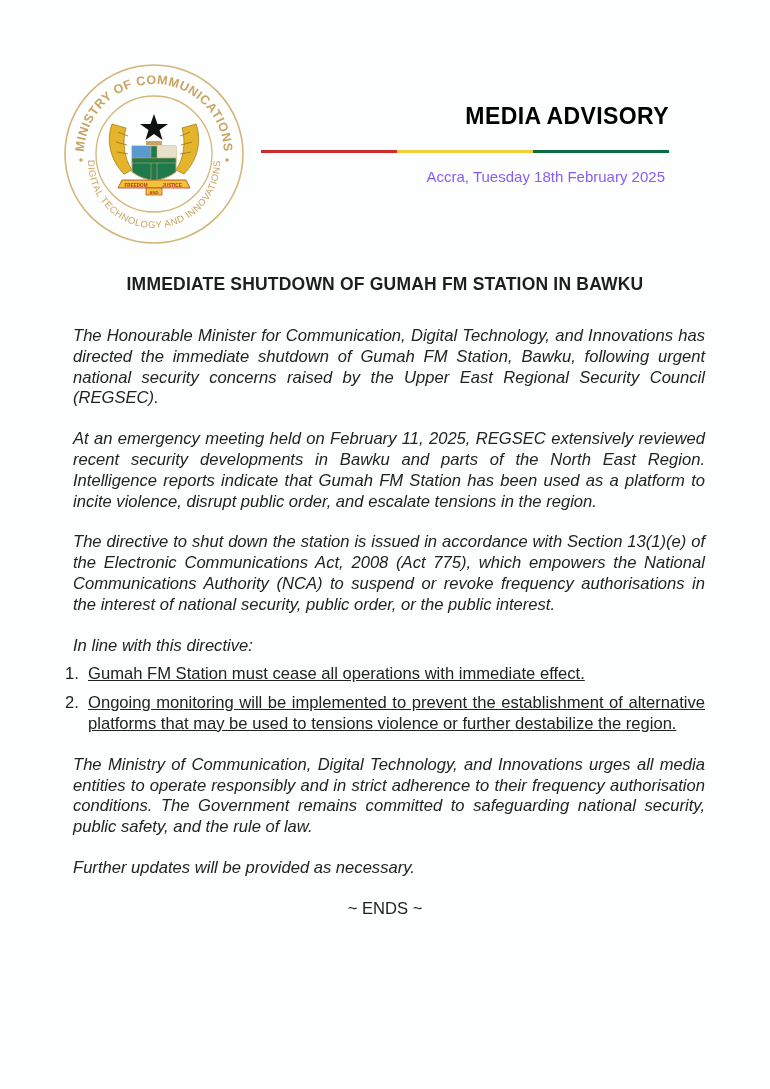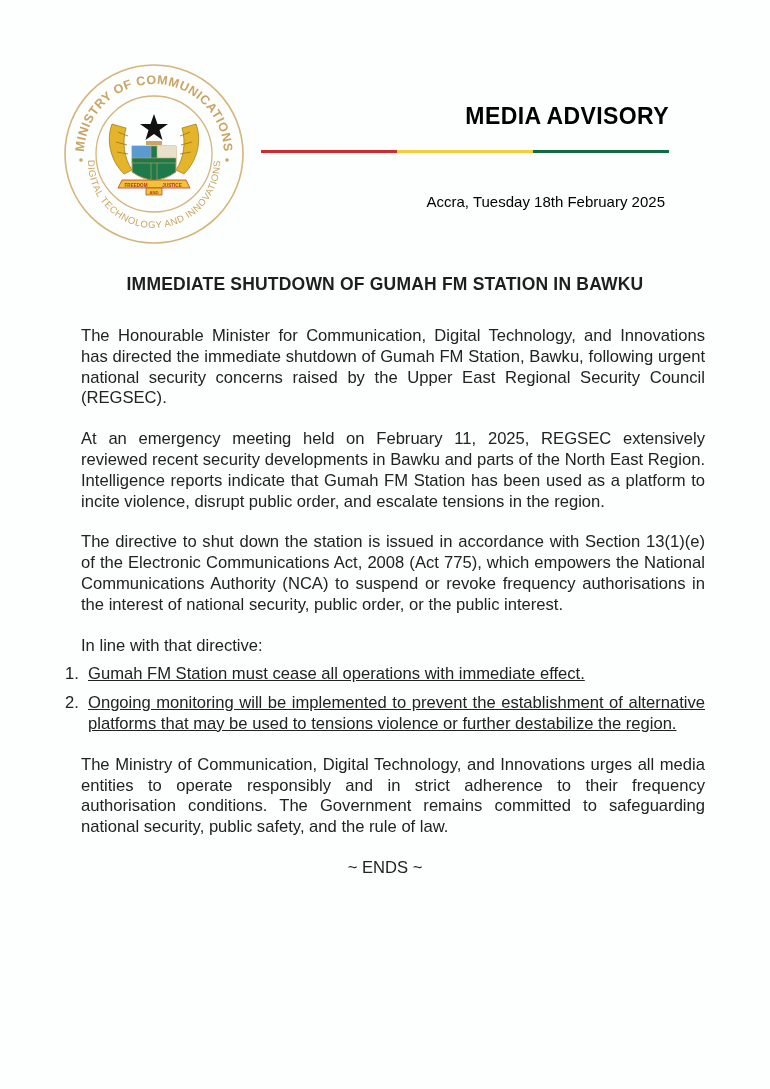--- a/index.html
+++ b/index.html
@@ -25,36 +25,36 @@
       position: absolute; right: 101px; top: 103px;
       font-size: 23px; font-weight: bold; letter-spacing: 0.4px;
       color: #000000;
     }
     .flag-bar {
       position: absolute; left: 261px; top: 150px;
       width: 408px; height: 3px; display: flex;
     }
     .flag-bar span { flex: 1; height: 3px; }
     .date {
-      position: absolute; right: 105px; top: 193px;
-      font-size: 15px; color: #000000;
+      position: absolute; right: 105px; top: 168px;
+      font-size: 15px; color: #8b5cf6;
     }
 
     
     .headline {
       position: absolute; left: 0; width: 770px; top: 274px;
       text-align: center; font-size: 17.5px; font-weight: bold;
       letter-spacing: 0.2px; color: #1e1e1e;
     }
 
     .body {
       position: absolute; left: 65px; width: 640px; top: 326px;
       font-size: 16.6px; line-height: 20.8px; color: #222;
     }
-    .body p { margin: 0 0 20px 16px; text-align: justify; }
+    .body p { margin: 0 0 20px 8px; text-align: justify; font-style: italic; }
     .body p.tight { margin-bottom: 8px; }
     .list { margin: 0 0 20px 0; padding: 0; list-style: none; }
     .list li { display: flex; margin-bottom: 8px; }
     .list li .num { width: 23px; flex: none; }
     .list li .txt { flex: 1; text-align: justify; text-decoration: underline; }
     .ends { text-align: center; }
   </style>
 </head>
 <body>
 
@@ -108,27 +108,28 @@
   </div>
 
   <div class="date">Accra, Tuesday 18th February 2025</div>
 
   <div class="headline">IMMEDIATE SHUTDOWN OF GUMAH FM STATION IN BAWKU</div>
 
   <div class="body">
     <p>The Honourable Minister for Communication, Digital Technology, and Innovations has directed the immediate shutdown of Gumah FM Station, Bawku, following urgent national security concerns raised by the Upper East Regional Security Council (REGSEC).</p>
     <p>At an emergency meeting held on February 11, 2025, REGSEC extensively reviewed recent security developments in Bawku and parts of the North East Region. Intelligence reports indicate that Gumah FM Station has been used as a platform to incite violence, disrupt public order, and escalate tensions in the region.</p>
     <p>The directive to shut down the station is issued in accordance with Section 13(1)(e) of the Electronic Communications Act, 2008 (Act 775), which empowers the National Communications Authority (NCA) to suspend or revoke frequency authorisations in the interest of national security, public order, or the public interest.</p>
-    <p class="tight">In line with that directive:</p>
+    <p class="tight">In line with this directive:</p>
     <ul class="list">
       <li>
         <span class="num">1.</span>
         <span class="txt">Gumah FM Station must cease all operations with immediate effect.</span>
       </li>
       <li>
         <span class="num">2.</span>
         <span class="txt">Ongoing monitoring will be implemented to prevent the establishment of alternative platforms that may be used to tensions violence or further destabilize the region.</span>
       </li>
     </ul>
     <p>The Ministry of Communication, Digital Technology, and Innovations urges all media entities to operate responsibly and in strict adherence to their frequency authorisation conditions. The Government remains committed to safeguarding national security, public safety, and the rule of law.</p>
+    <p>Further updates will be provided as necessary.</p>
     <div class="ends">~ ENDS ~</div>
   </div>
 </div>
 
 </body></html>

